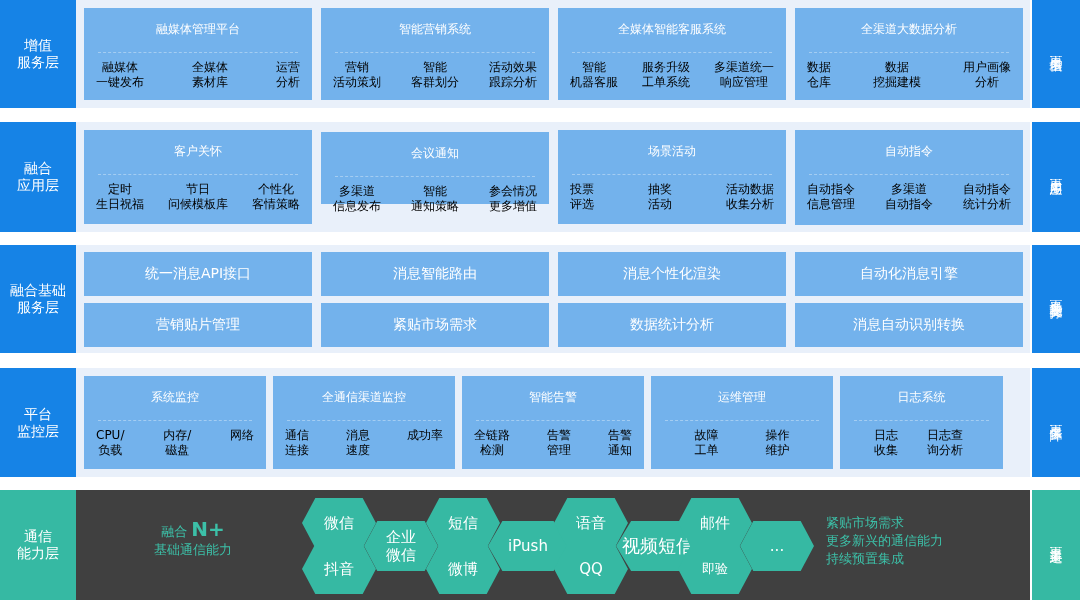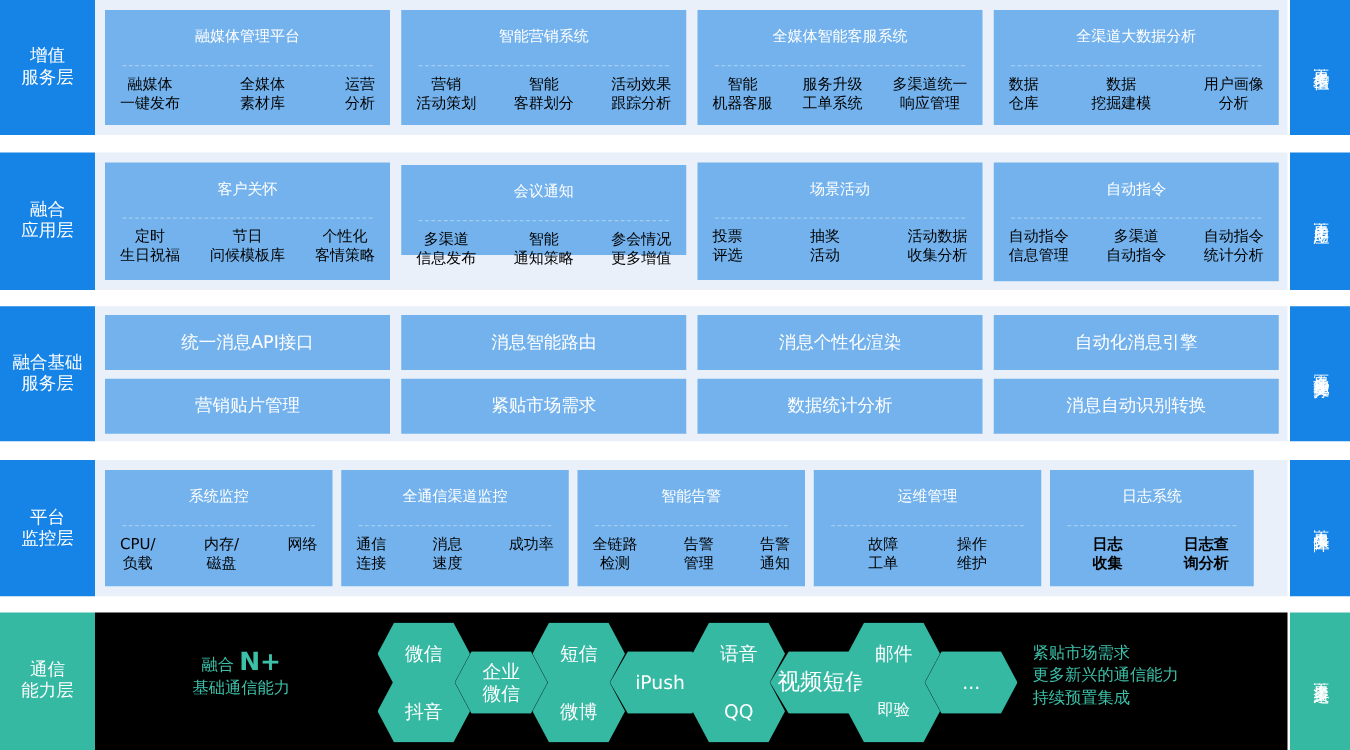--- a/index.html
+++ b/index.html
@@ -5,21 +5,21 @@
   * { box-sizing: border-box; margin: 0; padding: 0; }
   html, body { width: 1080px; height: 600px; background: #ffffff; overflow: hidden; }
   body { font-family: "DejaVu Sans", "Liberation Sans", sans-serif; position: relative; }
   .row { position: absolute; left: 0; width: 1080px; }
   .label-col { position: absolute; left: 0; top: 0; width: 76px; height: 100%; background: #1683e6; color: #fff; display: flex; align-items: center; justify-content: center; text-align: center; font-size: 14px; line-height: 17px; white-space: pre-line; }
   .content { position: absolute; left: 76px; top: 0; width: 954px; height: 100%; background: #e9f0fa; }
   .more-col { position: absolute; left: 1032px; top: 0; width: 48px; height: 100%; background: #1683e6; color: #fff; display: flex; flex-direction: column; align-items: center; justify-content: center; font-size: 13px; line-height: 15px; }
   .more-col .v { writing-mode: vertical-rl; letter-spacing: 1px; }
   .more-col .dots { writing-mode: horizontal-tb; font-size: 9px; line-height: 10px; margin-top: 2px; letter-spacing: 1px; }
   .teal .label-col, .teal .more-col { background: #36b9a3; }
-  .teal .content { background: #000000; }
+  .teal .content { background: #404040; }
 
   .card { position: absolute; background: #73b2ec; color: #fff; }
   .card .title { position: absolute; left: 0; right: 0; top: 0; height: 42px; display: flex; align-items: center; justify-content: center; font-size: 12px; }
   .card .sep { position: absolute; left: 14px; right: 14px; top: 44px; border-top: 1px dashed rgba(255,255,255,0.35); }
   .card .subs { position: absolute; left: 0; right: 0; top: 52px; display: flex; justify-content: space-between; padding: 0 12px; }
   .card .sub { font-size: 12px; line-height: 15px; text-align: center; white-space: pre-line; color: #000000; }
   .card.single { display: flex; align-items: center; justify-content: center; font-size: 14px; }
 
   .hex { position: absolute; width: 92px; height: 50px; background: #36b9a3; color: #fff; display: flex; align-items: center; justify-content: center; text-align: center; font-size: 15px; line-height: 18px; white-space: pre-line;
     clip-path: polygon(18% 0, 82% 0, 100% 50%, 82% 100%, 18% 100%, 0 50%); }
@@ -211,21 +211,21 @@
       <div class="subs" style="justify-content:space-around;padding:0 20px;">
         <div class="sub">故障
 工单</div>
         <div class="sub">操作
 维护</div>
       </div>
     </div>
     <div class="card" style="left:764px;top:8px;width:163px;height:93px;">
       <div class="title">日志系统</div>
       <div class="sep"></div>
-      <div class="subs" style="padding:0 20px 0 34px;font-weight:bold;">
+      <div class="subs" style="padding:0 40px 0 34px;">
         <div class="sub">日志
 收集</div>
         <div class="sub">日志查
 询分析</div>
       </div>
     </div>
   </div>
   <div class="more-col">
     <span class="v">更多保障</span>
     <span class="dots">···</span>

